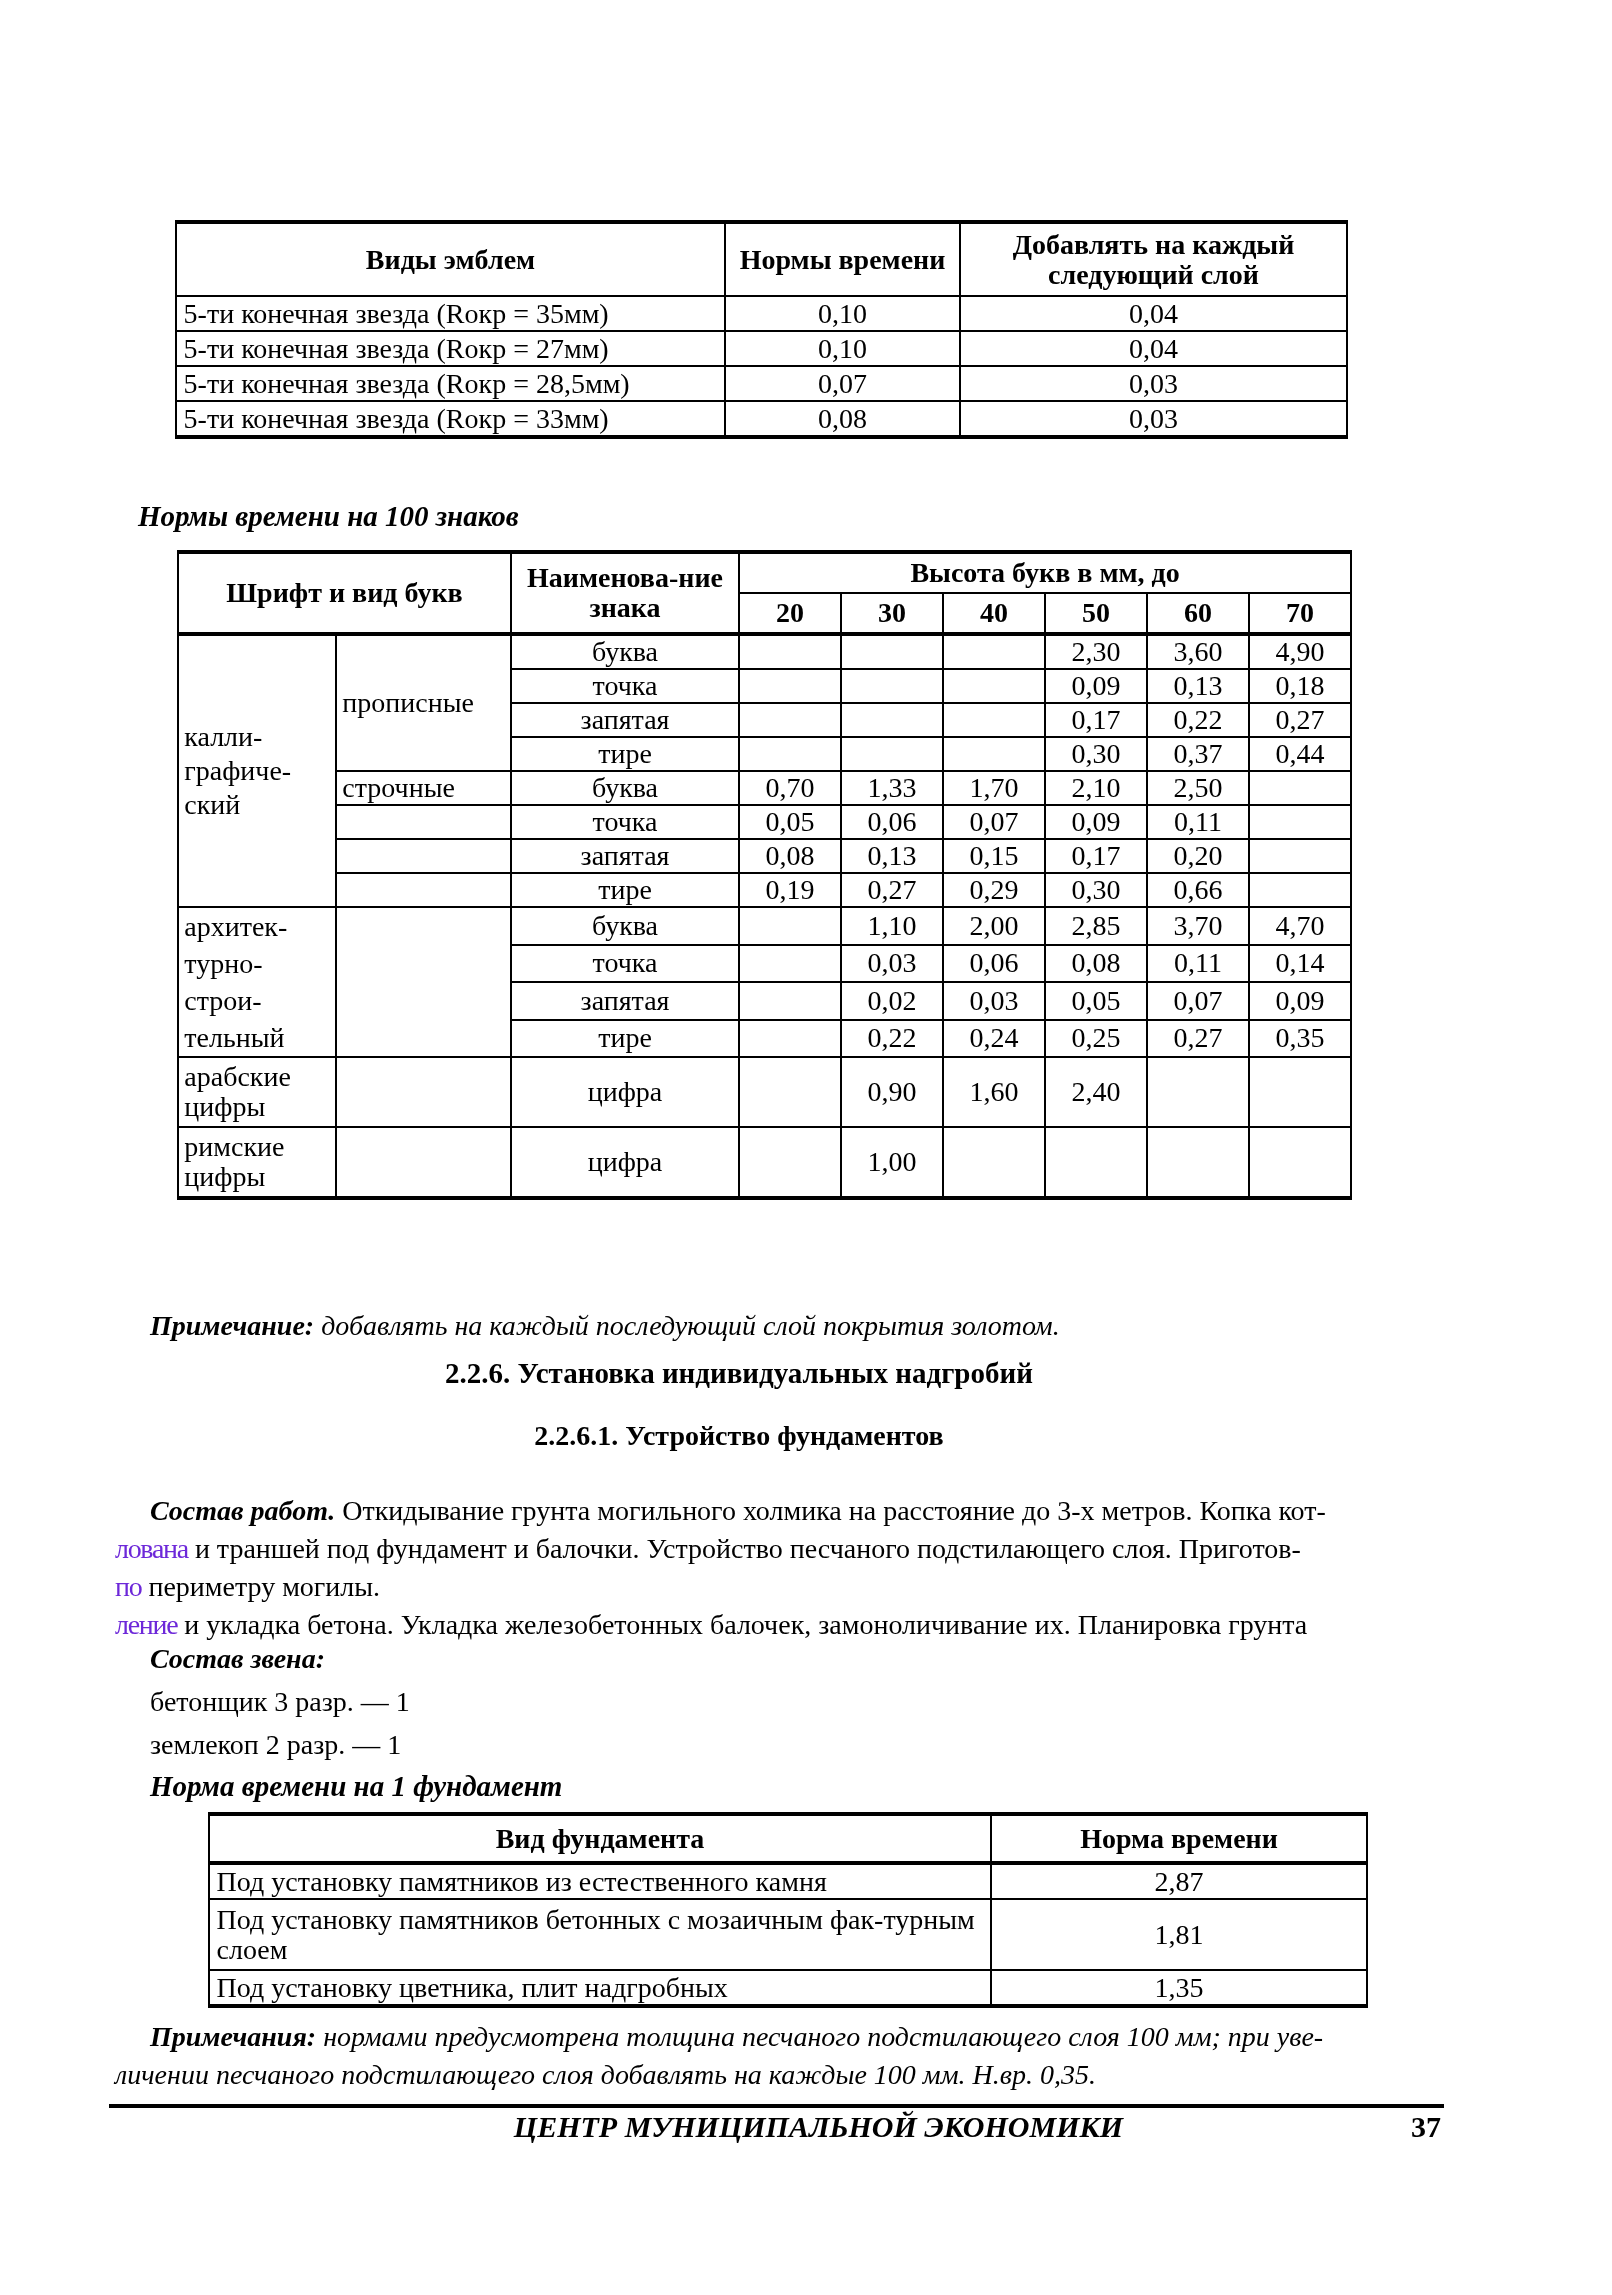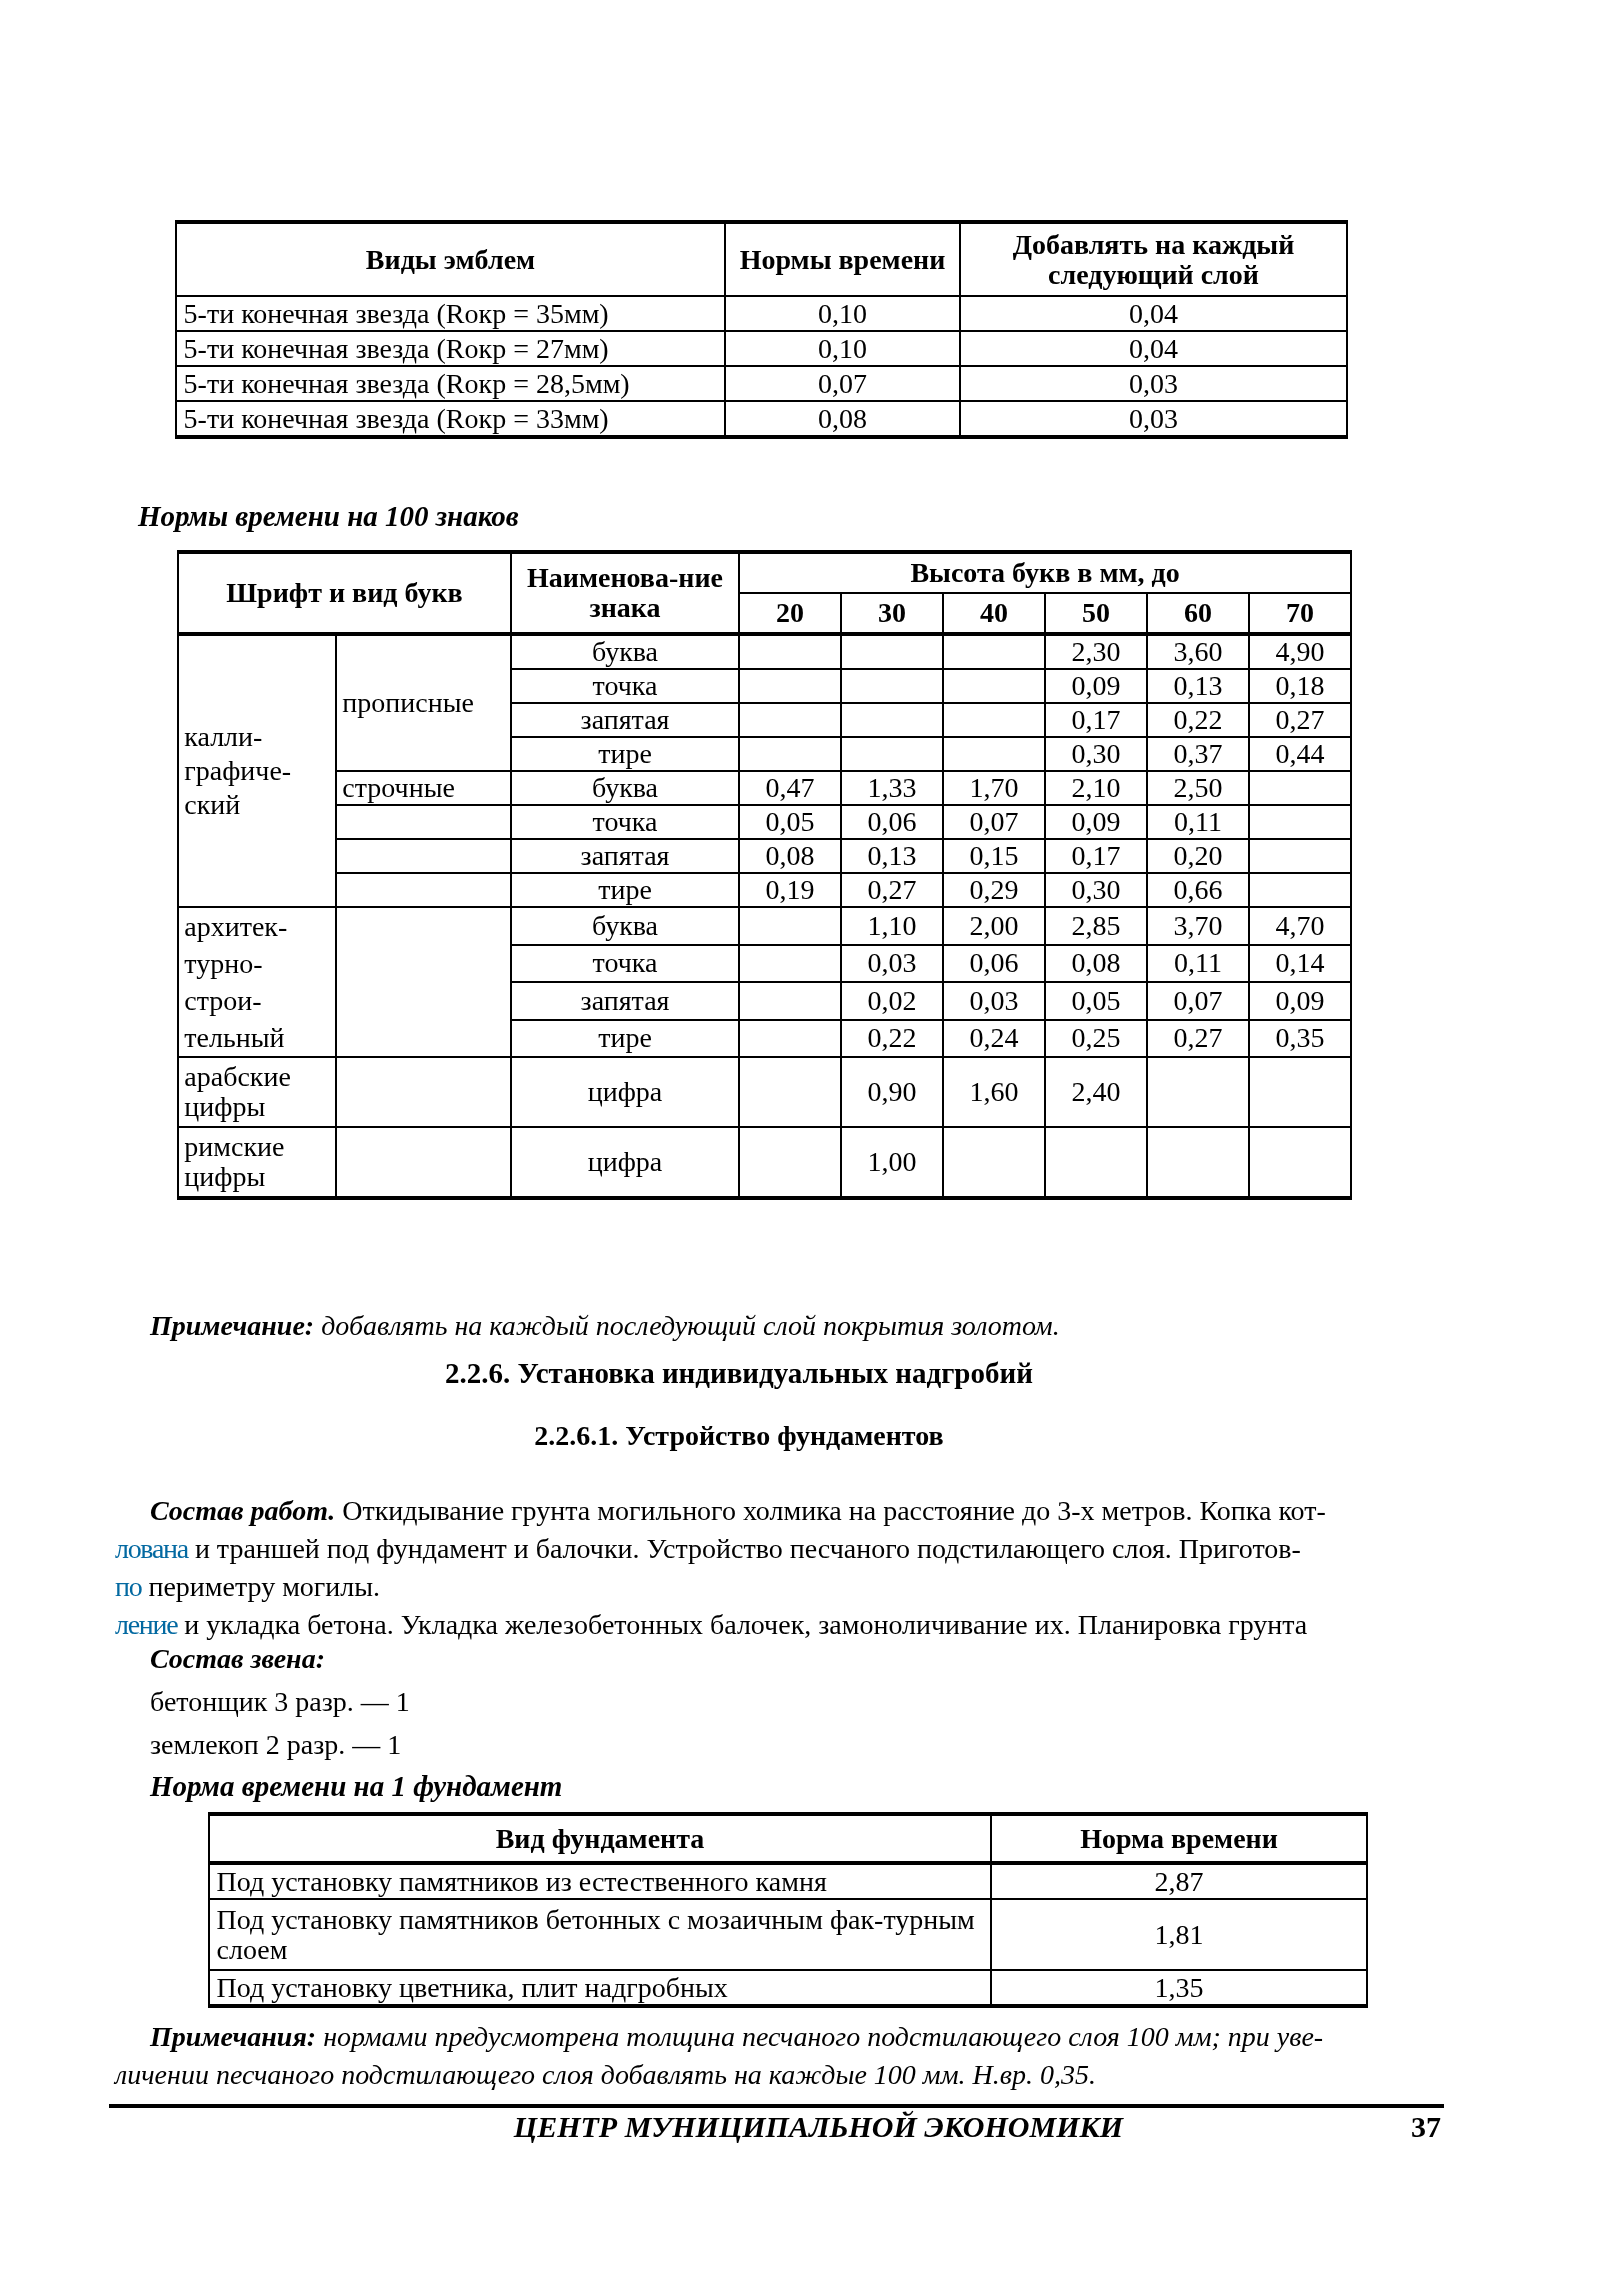--- a/index.html
+++ b/index.html
@@ -27,21 +27,21 @@
   #t2 td { height: 32px; padding: 0 5.3px; }
   #t2 td.num { text-align: center; padding: 0; }
   #t2 td.tall { height: 68px; }
 
   .note { font-size: 28px; font-style: italic; }
   .note b { font-weight: bold; }
   .heading { font-size: 29px; font-weight: bold; text-align: center; width: 1478px; left: 0; }
 
   .para { font-size: 28px; line-height: 38px; left: 115px; width: 1316px; text-align: justify; }
   .para .indent { display: inline-block; width: 35px; }
-  .damaged { color: #0369a1; letter-spacing: -1.3px; }
+  .damaged { color: #6d28d9; letter-spacing: -1.3px; }
   .line { font-size: 28px; left: 150px; }
 
   
   #t3 { left: 208px; top: 1812px; width: 1158px; }
   #t3 th { height: 45px; }
   #t3 td { height: 33px; }
   #t3 td.tall { height: 69px; line-height: 30px; }
 
   .footer-rule { left: 109px; top: 2104px; width: 1335px; height: 4px; background: #000; }
   .footer-text { top: 2110px; font-size: 30px; font-style: italic; font-weight: bold; left: 0; width: 1613px; text-align: center; padding-left: 12px; }
@@ -149,21 +149,21 @@
     <td class="num"></td>
     <td class="num"></td>
     <td class="num">0,30</td>
     <td class="num">0,37</td>
     <td class="num">0,44</td>
   </tr>
 
   <tr>
     <td class="l">строчные</td>
     <td class="c">буква</td>
-    <td class="num">0,47</td>
+    <td class="num">0,70</td>
     <td class="num">1,33</td>
     <td class="num">1,70</td>
     <td class="num">2,10</td>
     <td class="num">2,50</td>
     <td class="num"></td>
   </tr>
   <tr>
     <td></td>
     <td class="c">точка</td>
     <td class="num">0,05</td>

